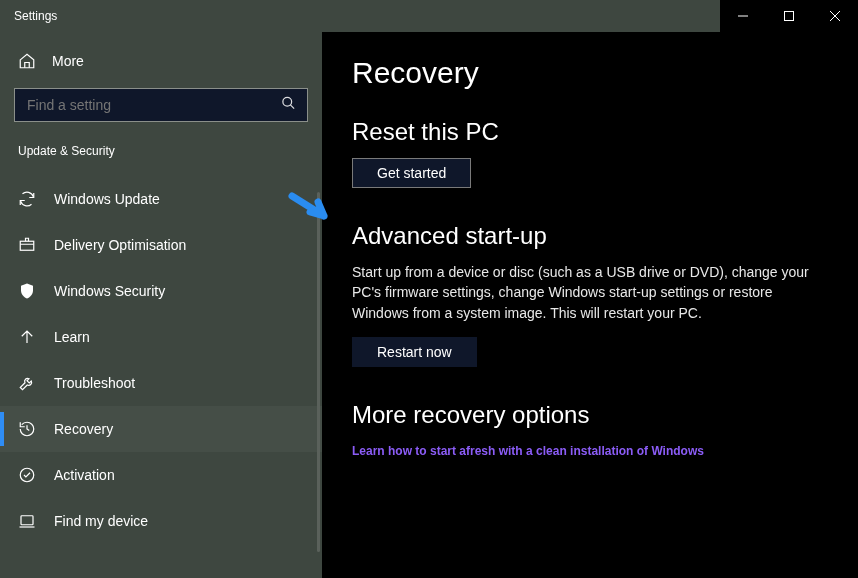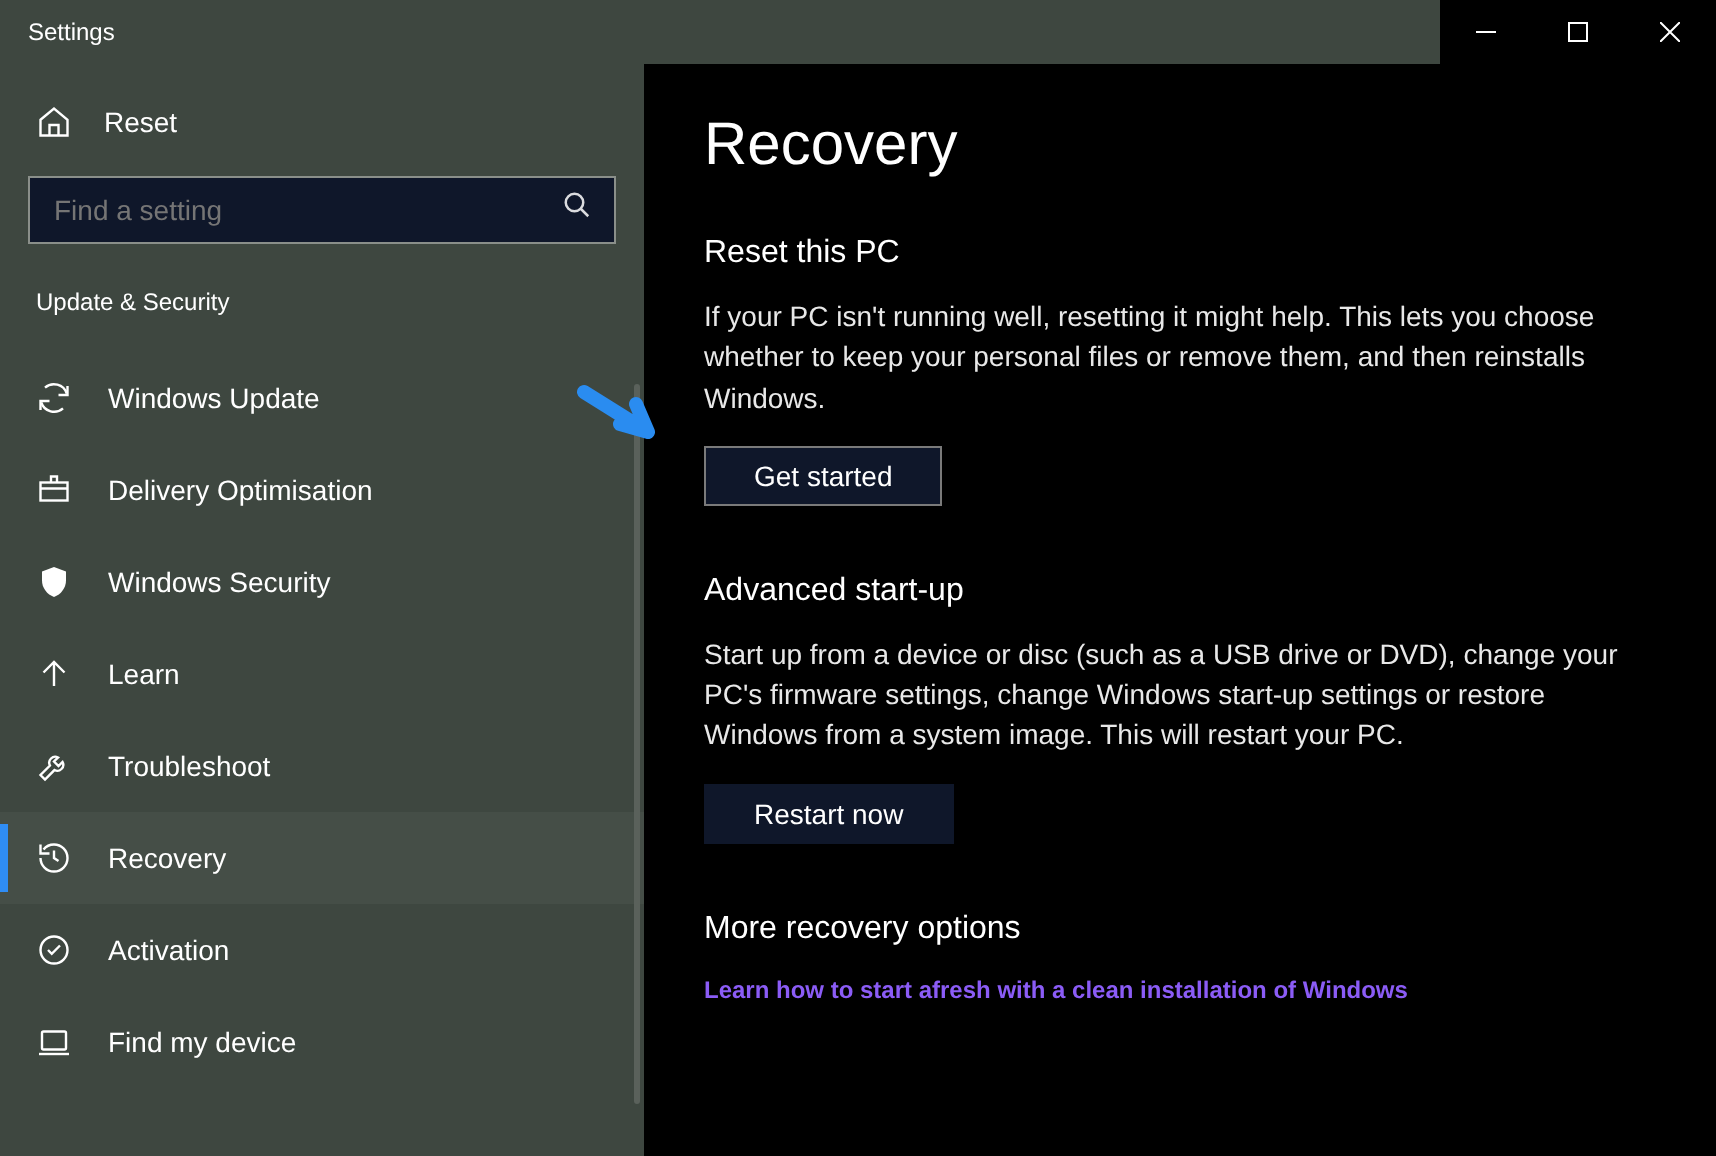--- a/index.html
+++ b/index.html
@@ -96,21 +96,21 @@
       background: #5a615b;
       border-radius: 2px;
     }
     .content {
       flex: 1;
       padding: 24px 30px;
       background: #000;
       position: relative;
     }
     h1 { font-size: 30px; font-weight: 400; margin-bottom: 28px; }
-    h2 { font-size: 16px; font-weight: 400; margin-bottom: 12px; margin-top: 19px; }
+    h2 { font-size: 24px; font-weight: 400; margin-bottom: 12px; margin-top: 19px; }
     .section { margin-bottom: 34px; }
     .section p {
       font-size: 14px;
       line-height: 1.45;
       color: #e8e8e8;
       margin-bottom: 14px;
       max-width: 470px;
     }
     .btn {
       background: #0f172a;
@@ -161,21 +161,21 @@
 
 <div class="container">
   <aside class="sidebar">
     <div class="home-row">
       <span class="icon">
         <svg width="18" height="18" viewBox="0 0 24 24" fill="none" stroke="#fff" stroke-width="1.6">
             <path d="M3 10.5L12 3l9 7.5V21H3z"></path>
             <path d="M9 21v-7h6v7"></path>
           </svg>
       </span>
-      <span>Reset</span>
+      <span>More</span>
     </div>
 
     <div class="search-wrap">
       <div class="search-box">
         <input class="search" type="text" placeholder="Find a setting" style="">
         <span class="search-icon">
           <svg width="15" height="15" viewBox="0 0 24 24" fill="none" stroke="#fff" stroke-width="2">
               <circle cx="10" cy="10" r="7"></circle>
               <path d="M21 21l-6-6"></path>
             </svg>
@@ -258,21 +258,20 @@
       </li>
     </ul>
     <div class="scroller"></div>
   </aside>
 
   <main class="content">
     <h1>Recovery</h1>
 
     <div class="section">
       <h2>Reset this PC</h2>
-      <p>If your PC isn't running well, resetting it might help. This lets you choose whether to keep your personal files or remove them, and then reinstalls Windows.</p>
       <button class="btn">Get started</button>
     </div>
 
     <div class="section">
       <h2>Advanced start-up</h2>
       <p>Start up from a device or disc (such as a USB drive or DVD), change your PC's firmware settings, change Windows start-up settings or restore Windows from a system image. This will restart your PC.</p>
       <button class="btn noborder">Restart now</button>
     </div>
 
     <div class="section">

